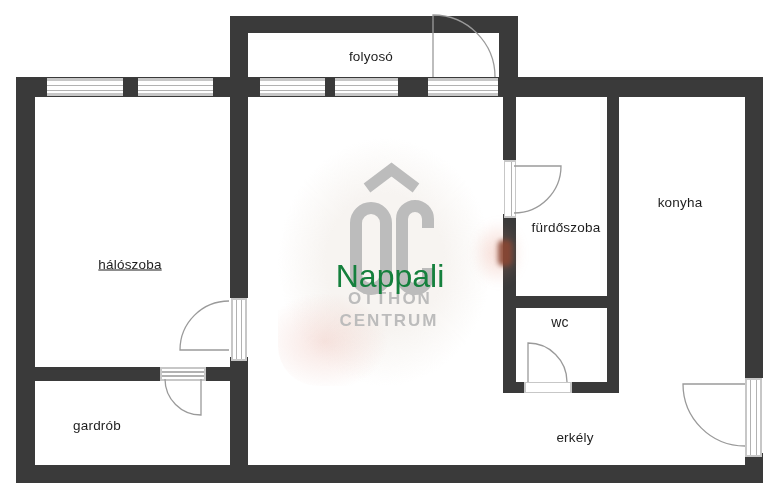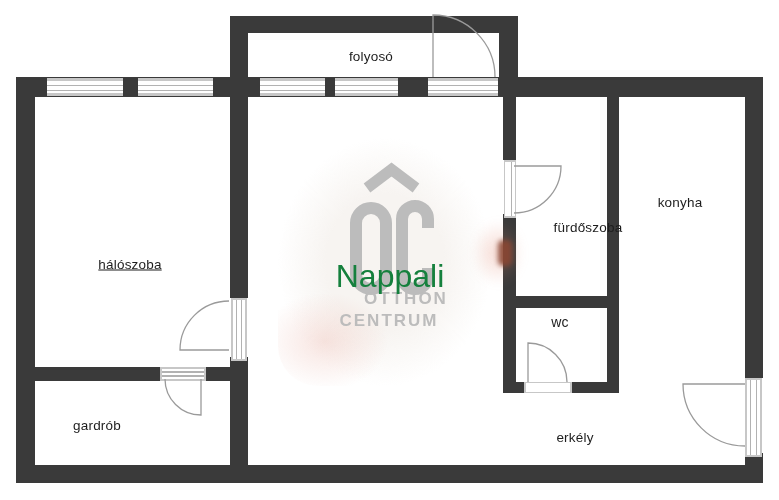--- a/index.html
+++ b/index.html
@@ -97,28 +97,28 @@
     </g>
 
     <g>
       <path d="M367,188 L391.5,169.5 L416,188" fill="none" stroke="#bcbcbc" stroke-width="11"></path>
       <rect x="356" y="208" width="30" height="81" rx="15" ry="15" fill="none" stroke="#bcbcbc" stroke-width="12"></rect>
       <rect x="402" y="206" width="26" height="83" rx="13" ry="13" fill="none" stroke="#bcbcbc" stroke-width="12"></rect>
       <rect x="422" y="228" width="16" height="40" fill="#f7f4f1"></rect>
     </g>
   </svg>
 
-  <div class="wm-line" style="left:390px;top:299px;margin-left:16px;">OTTHON</div>
+  <div class="wm-line" style="left:390px;top:299px;">OTTHON</div>
   <div class="wm-line" style="left:389px;top:321px;">CENTRUM</div>
 
   <div class="smudge-halo"></div>
   <div class="smudge-core"></div>
 
   <div class="room-label" style="left:371px;top:56px;">folyosó</div>
   <div class="room-label" style="left:130px;top:264px;text-decoration:underline;">hálószoba</div>
   <div class="room-label label-big" style="left:390px;top:276px;">Nappali</div>
-  <div class="room-label" style="left:588px;top:227px;">fürdőszoba</div>
+  <div class="room-label" style="left:566px;top:227px;">fürdőszoba</div>
   <div class="room-label" style="left:680px;top:174px;margin-top:28px;">konyha</div>
   <div class="room-label label-small" style="left:560px;top:322px;">wc</div>
   <div class="room-label" style="left:97px;top:425px;">gardrób</div>
   <div class="room-label" style="left:575px;top:437px;">erkély</div>
 
 </div>
 
 </body></html>

